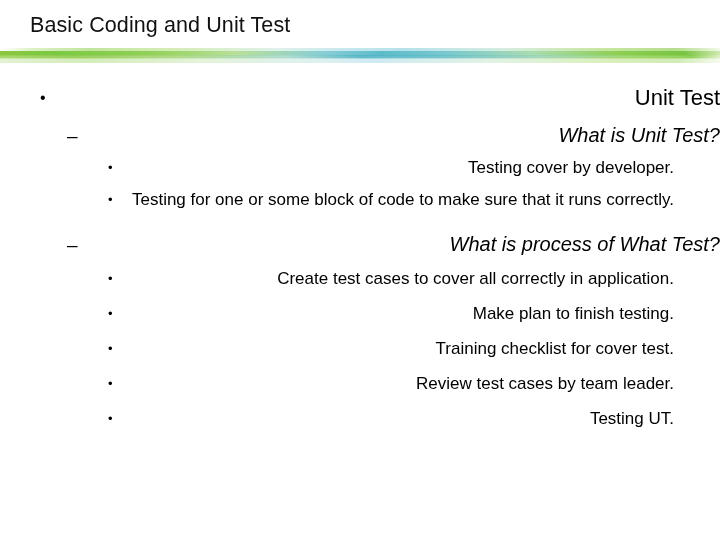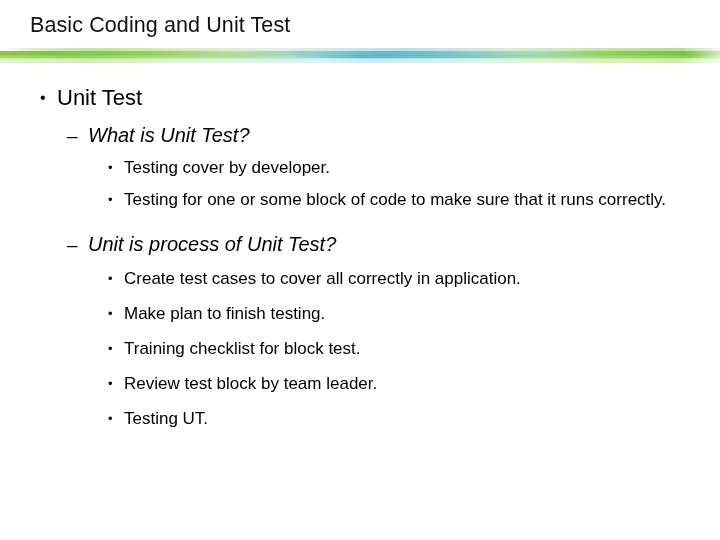--- a/index.html
+++ b/index.html
@@ -106,20 +106,21 @@
   }
 
   .lvl .marker {
     position: absolute;
     left: 0;
     top: 0;
     display: block;
   }
   .lvl .txt {
     display: block;
+    text-align: right;
   }
 
   
   .lvl1 {
     margin-left: 40px;
     margin-top: 19px;
     font-size: 22px;
     line-height: 28px;
   }
   .lvl1 .txt { padding-left: 17px; }
@@ -187,39 +188,39 @@
         <span class="txt">Testing cover by developer.</span>
       </div>
       <div class="lvl lvl3">
         <span class="marker">•</span>
         <span class="txt">Testing for one or some block of code to make sure that it runs correctly.</span>
       </div>
     </div>
 
     <div class="lvl lvl2 second">
       <span class="marker">–</span>
-      <span class="txt">Unit is process of Unit Test?</span>
+      <span class="txt">What is process of What Test?</span>
     </div>
 
     <div class="group-b">
       <div class="lvl lvl3">
         <span class="marker">•</span>
         <span class="txt">Create test cases to cover all correctly in application.</span>
       </div>
       <div class="lvl lvl3">
         <span class="marker">•</span>
         <span class="txt">Make plan to finish testing.</span>
       </div>
       <div class="lvl lvl3">
         <span class="marker">•</span>
-        <span class="txt">Training checklist for block test.</span>
-      </div>
-      <div class="lvl lvl3">
-        <span class="marker">•</span>
-        <span class="txt">Review test block by team leader.</span>
+        <span class="txt">Training checklist for cover test.</span>
+      </div>
+      <div class="lvl lvl3">
+        <span class="marker">•</span>
+        <span class="txt">Review test cases by team leader.</span>
       </div>
       <div class="lvl lvl3">
         <span class="marker">•</span>
         <span class="txt">Testing UT.</span>
       </div>
     </div>
 
   </div>
 </div>
 

